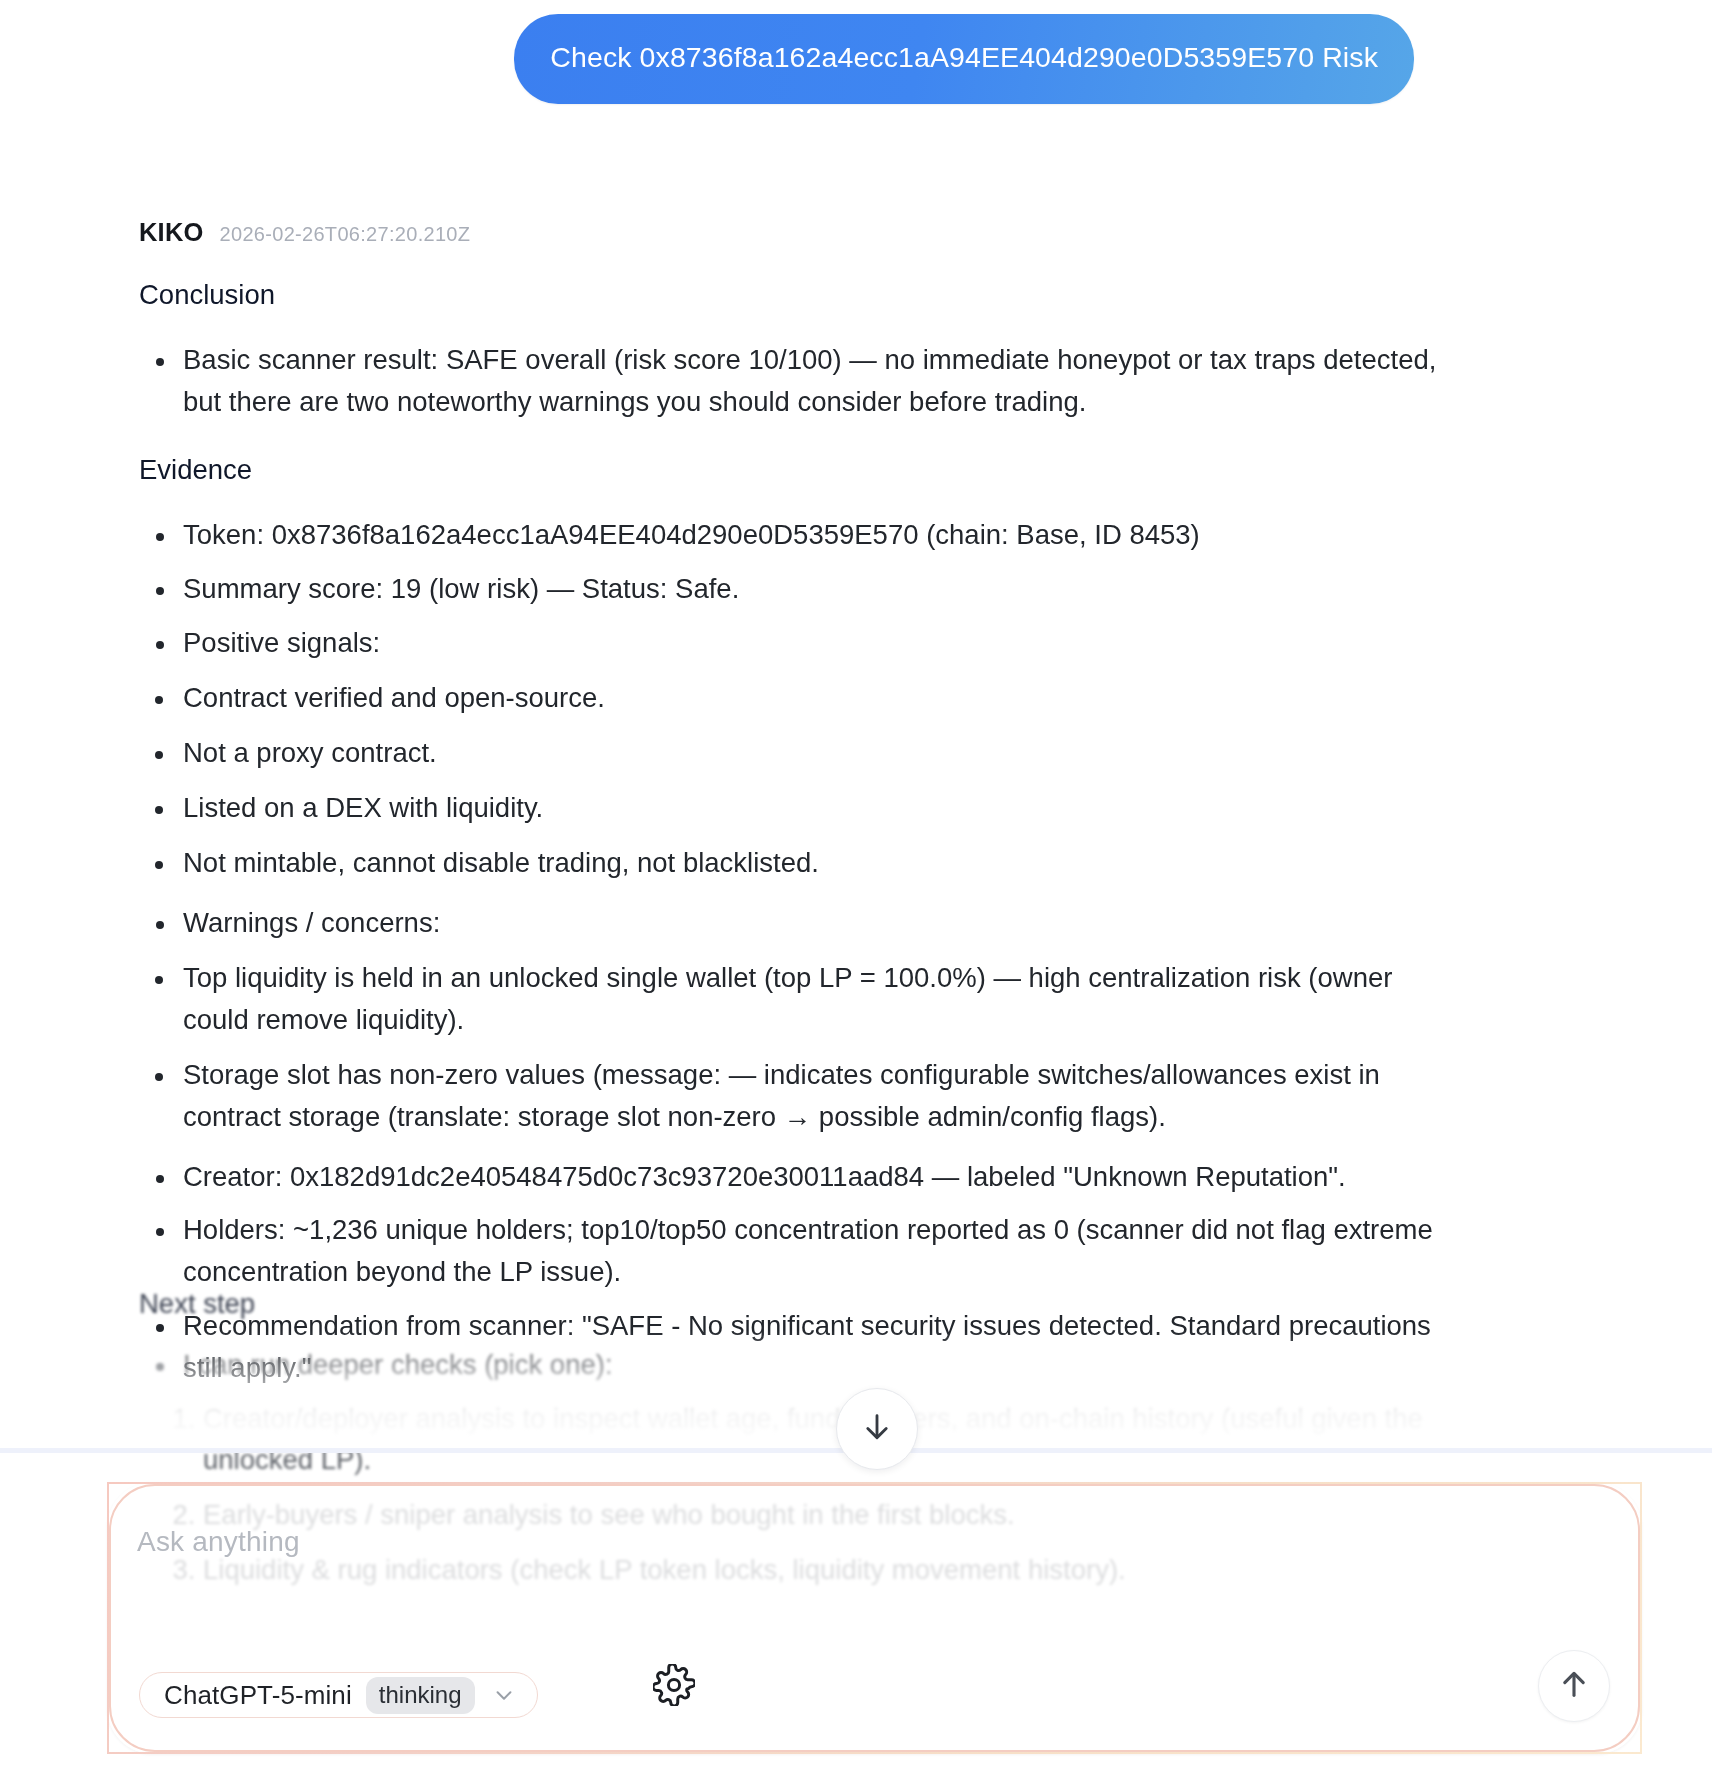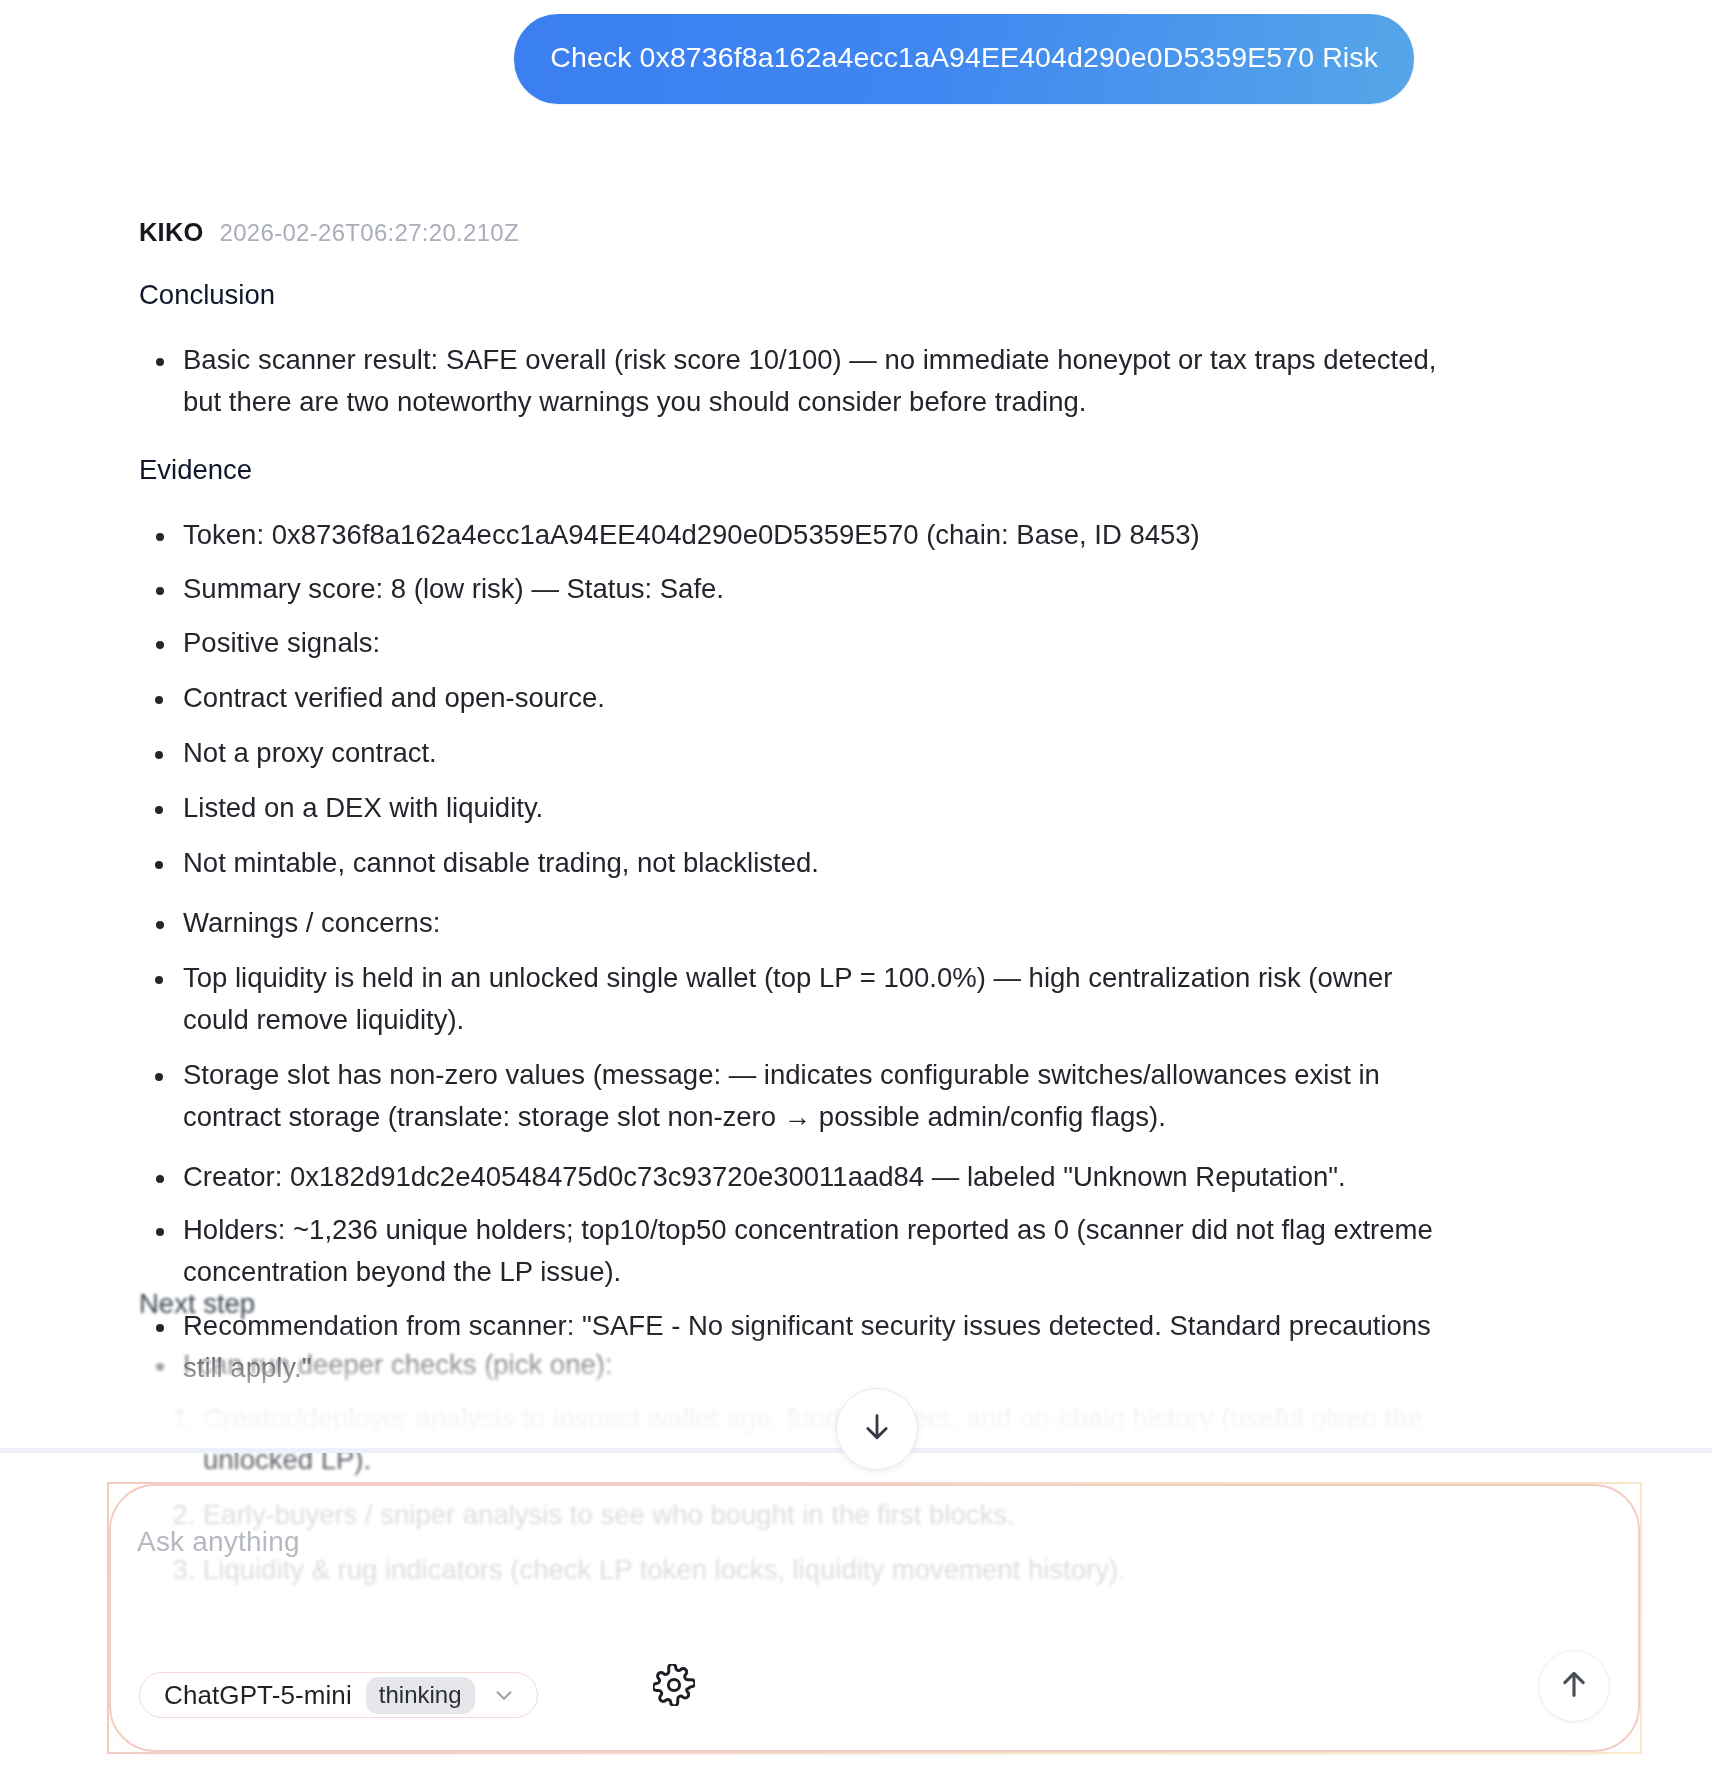--- a/index.html
+++ b/index.html
@@ -53,21 +53,21 @@
     gap: 16px;
     margin-bottom: 30px;
   }
   .meta-name {
     font-size: 25.5px;
     font-weight: 700;
     color: #15181d;
     letter-spacing: .2px;
   }
   .meta-time {
-    font-size: 24px;
+    font-size: 20px;
     color: #a9aeb8;
     letter-spacing: .3px;
   }
 
   .section-head {
     font-size: 27.5px;
     color: #0f172a;
     margin: 0 0 26px 0;
     line-height: 1.3;
   }
@@ -283,21 +283,21 @@
     <div class="section-head">Conclusion</div>
 
     <ul class="lvl1">
       <li>Basic scanner result: SAFE overall (risk score 10/100) — no immediate honeypot or tax traps detected, but there are two noteworthy warnings you should consider before trading.</li>
     </ul>
 
     <div class="section-head tight">Evidence</div>
 
     <ul class="lvl1">
       <li>Token: 0x8736f8a162a4ecc1aA94EE404d290e0D5359E570 (chain: Base, ID 8453)</li>
-      <li>Summary score: 8 (low risk) — Status: Safe.</li>
+      <li>Summary score: 19 (low risk) — Status: Safe.</li>
       <li class="nomark">Positive signals:</li>
     </ul>
 
     <ul class="lvl2">
       <li>Contract verified and open-source.</li>
       <li>Not a proxy contract.</li>
       <li>Listed on a DEX with liquidity.</li>
       <li>Not mintable, cannot disable trading, not blacklisted.</li>
     </ul>
 

